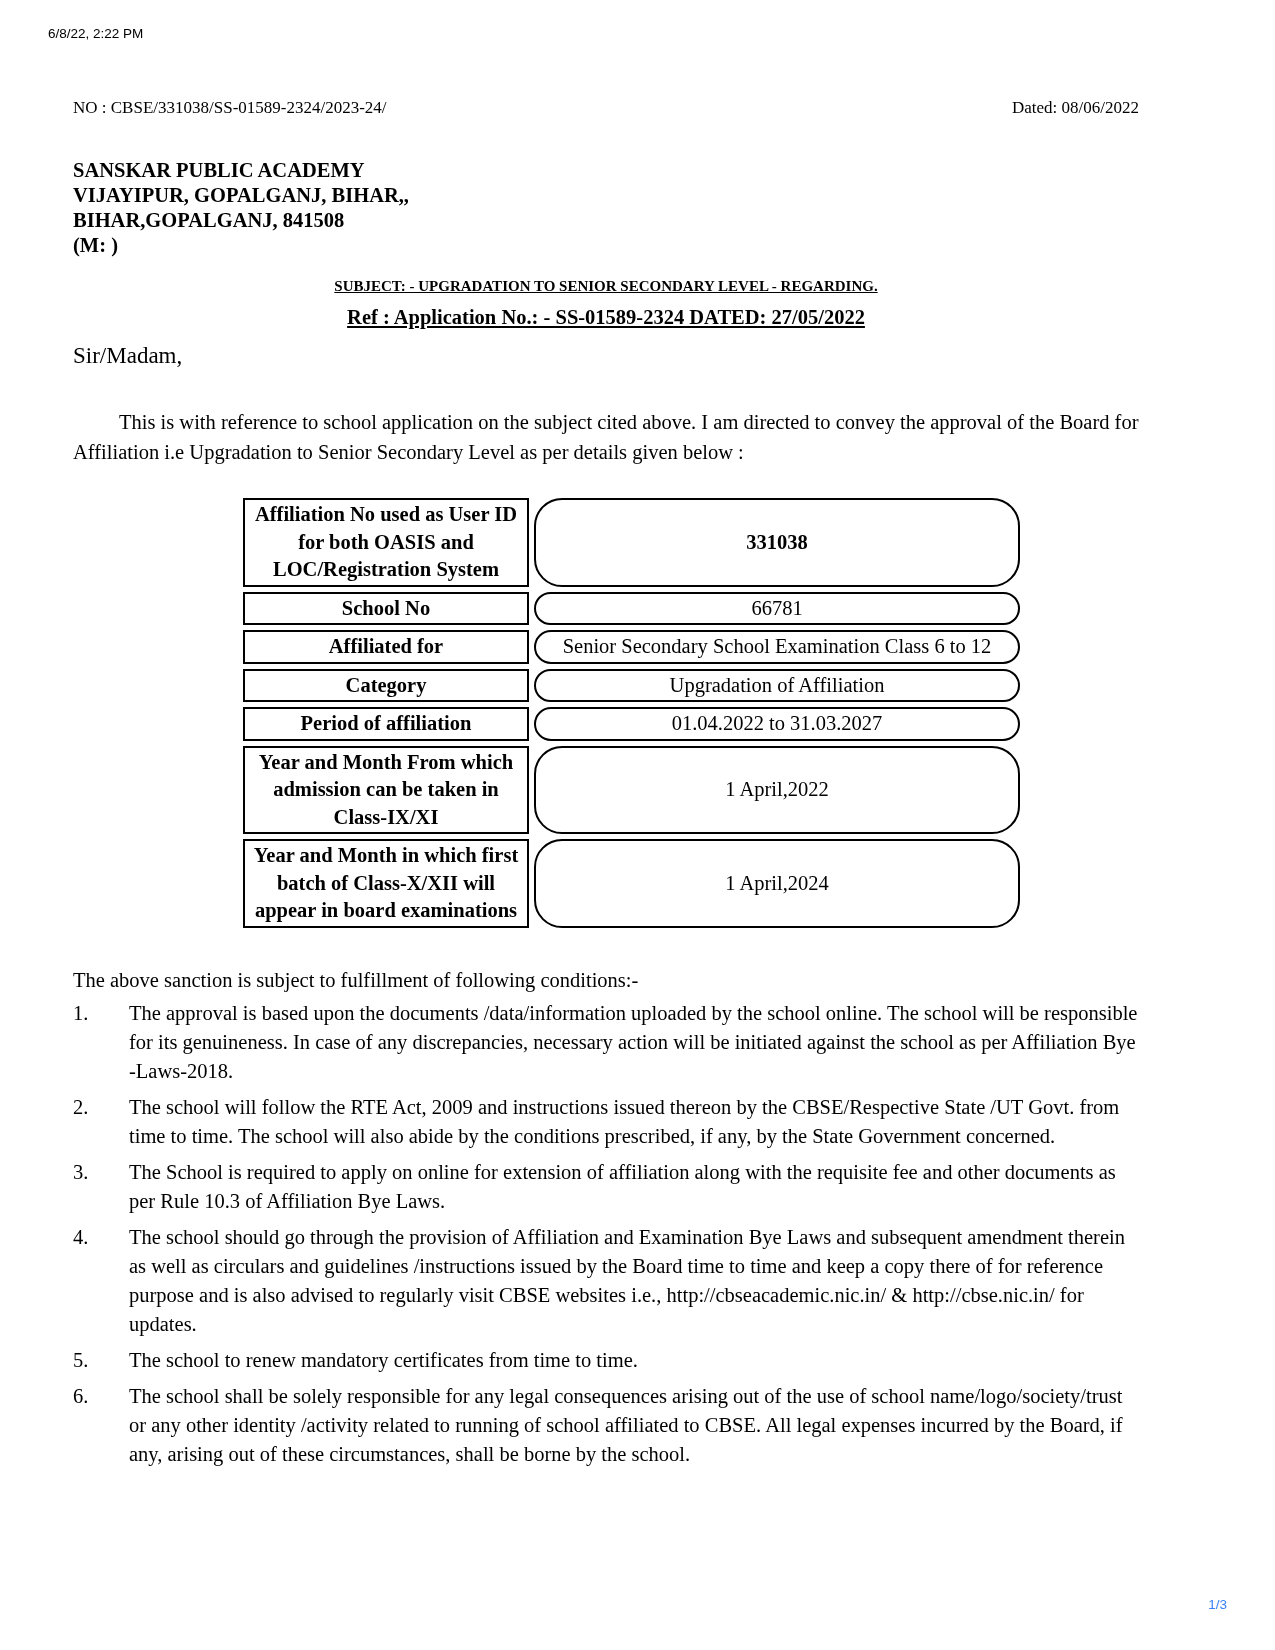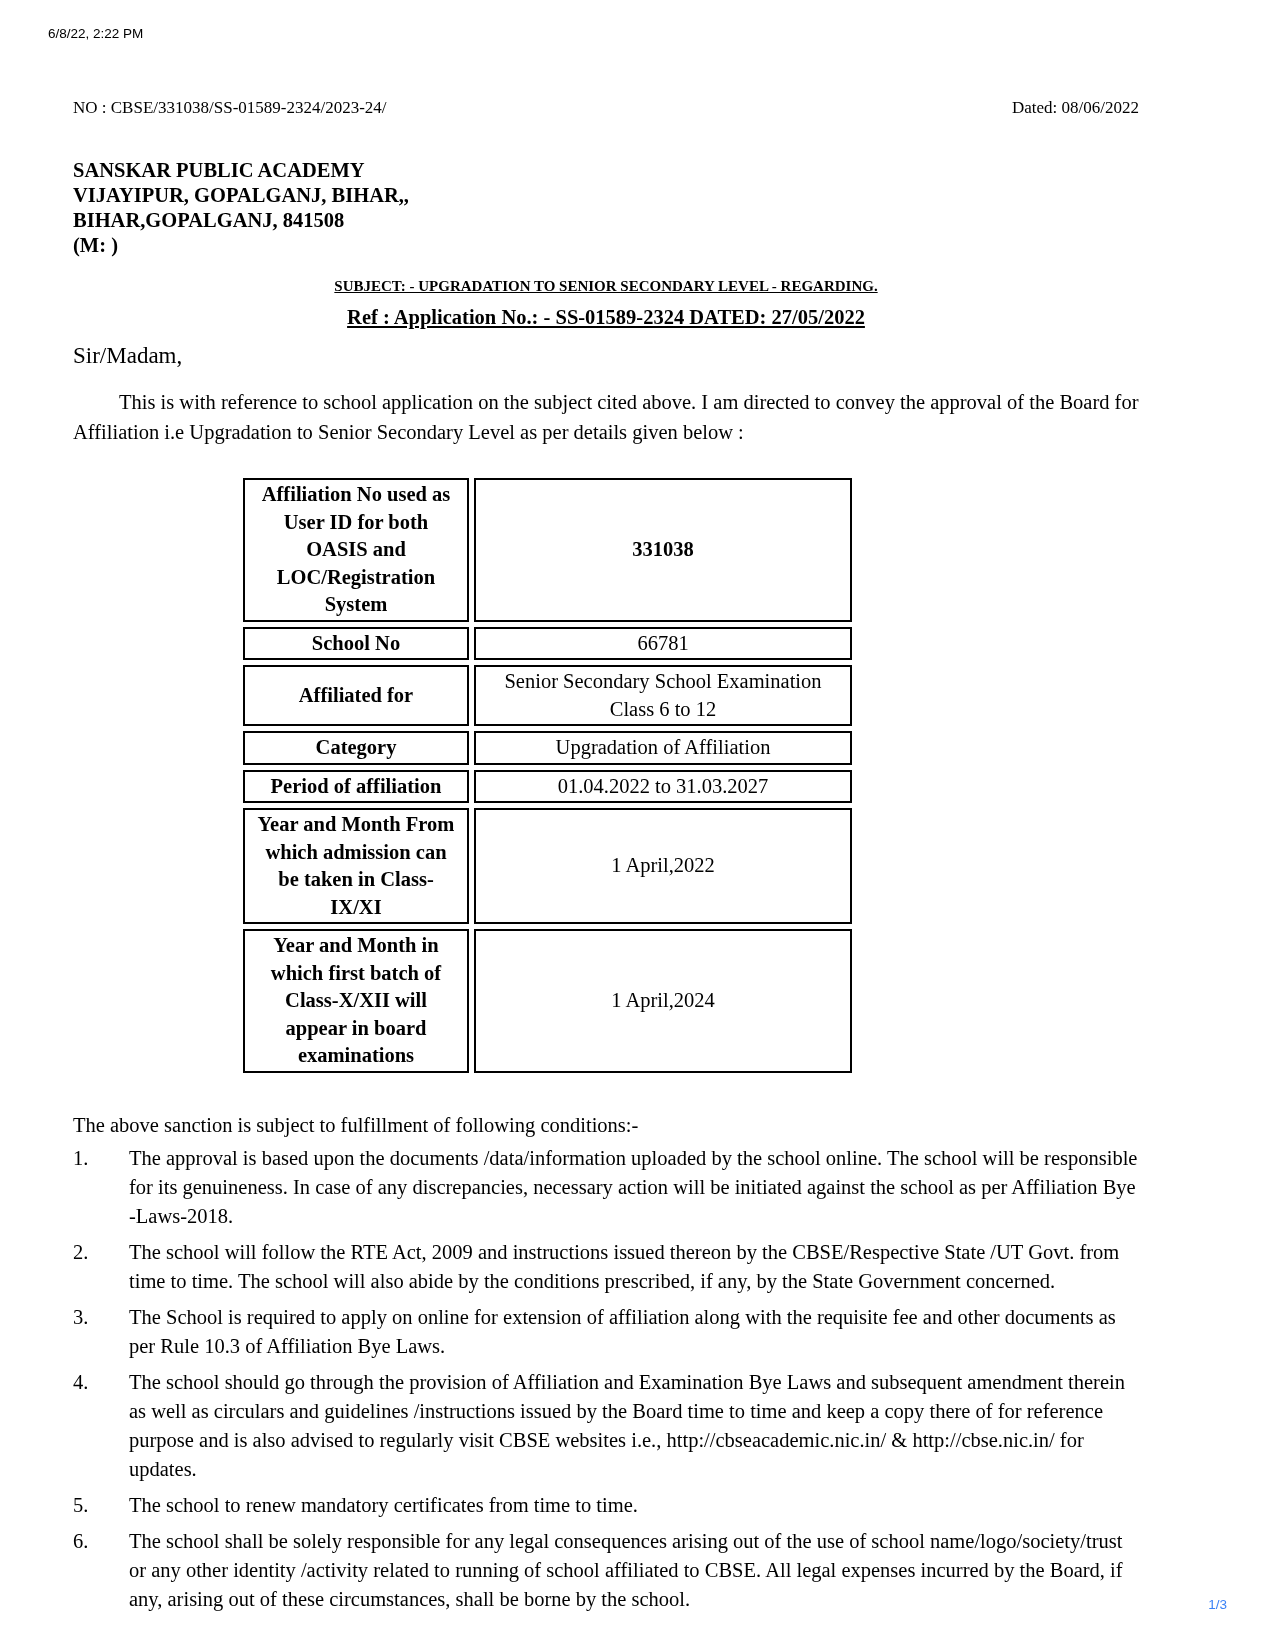--- a/index.html
+++ b/index.html
@@ -56,44 +56,45 @@
     text-align: center;
     font-weight: bold;
     font-size: 20.5px;
     text-decoration: underline;
   }
   .salutation {
     margin-top: 14px;
     font-size: 23px;
   }
   .intro {
-    margin-top: 18px;
+    margin-top: 38px;
     font-size: 20.5px;
     line-height: 30px;
     text-indent: 46px;
   }
   table.details {
     border-collapse: separate;
     border-spacing: 5px;
     margin: 26px 0 0 165px;
   }
   table.details td {
     border: 2px solid #000000;
     text-align: center;
     vertical-align: middle;
     font-size: 20.5px;
     line-height: 27.5px;
     padding: 1px 8px;
   }
   table.details td.cell-label {
-    width: 226px;
+    width: 286px;
     font-weight: bold;
   }
   table.details td.cell-value {
-    width: 378px;
+    width: 486px;
+    border-radius: 28px;
   }
   table.details td.cell-value.bold {
     font-weight: bold;
   }
   .conditions-intro {
     margin-top: 36px;
     font-size: 20.5px;
   }
   .cond-item {
     display: flex;

